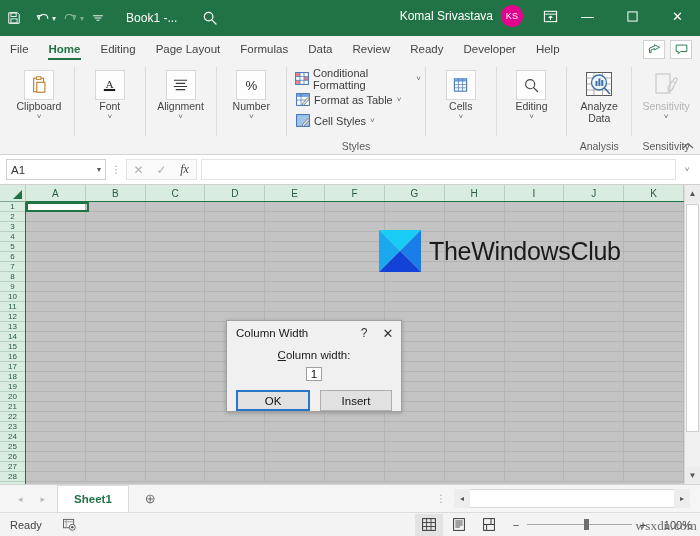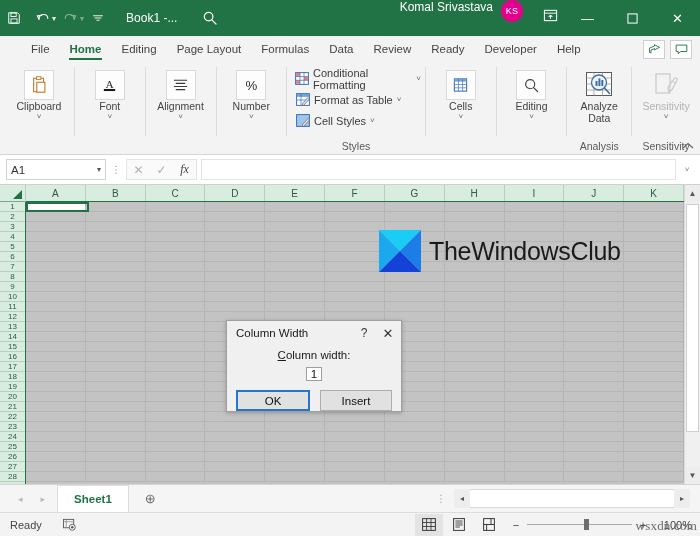--- a/index.html
+++ b/index.html
@@ -26,38 +26,38 @@
   .toggle .knob { width: 9px; height: 9px; border-radius: 50%; background: #fff; }
   .toggle .off { font-size: 8px; color: #fff; letter-spacing: .2px; }
   .tb-icon {
     width: 28px; height: 28px; display: flex; align-items: center; justify-content: center;
     color: #fff; font-size: 15px;
   }
   .tb-icon.dim { opacity: .45; }
   .tb-caret { font-size: 8px; margin-left: -4px; color: #e7f1ec; display:flex; align-items:center; height:28px;}
   .tb-caret.dim { opacity: .45; }
   .doc-title { margin-left: 14px; font-size: 12px; color: #fff; }
-  .tb-right { position: absolute; right: 0; top: 0; height: 32px; display: flex; }
+  .tb-right { position: absolute; right: 0; top: 0; height: 32px; display: flex; align-items: center; }
   .user-name { font-size: 12px; color: #fff; margin-right: 8px; }
   .avatar {
     width: 22px; height: 22px; border-radius: 50%; background: #e3008c; color: #fff;
     font-size: 9px; display: flex; align-items: center; justify-content: center;
     letter-spacing: .3px; margin-right: 12px;
   }
   .ribbondisplay { width: 30px; height: 30px; display:flex; align-items:center; justify-content:center; }
   .wbtn {
     width: 45px; height: 36px; display: flex; align-items: center; justify-content: center;
     color: #fff; font-size: 13px;
   }
   .search-ico { width: 30px; height:30px; display:flex; align-items:center; justify-content:center; margin-left: 18px;}
 
   
   .tabs {
     height: 26px; flex: 0 0 26px; background: #f3f3f3; display: flex; align-items: stretch;
-    font-size: 11.5px; color: #444; position: relative; padding-left: 21px;
+    font-size: 11.5px; color: #444; position: relative;
   }
   .tab { padding: 0 10px; display: flex; align-items: center; position: relative; }
   .tab.active { color: #217346; font-weight: bold; }
   .tab.active::after {
     content: ""; position: absolute; left: 9px; right: 9px; bottom: 2px; height: 2px; background: #217346;
   }
   .tabs-right { margin-left: auto; display: flex; align-items: center; gap: 5px; padding-right: 8px; }
   .tab-sq {
     width: 22px; height: 19px; border: 1px solid #cfcfcf; background: #fff;
     display: flex; align-items: center; justify-content: center; color: #217346; font-size: 10px;

